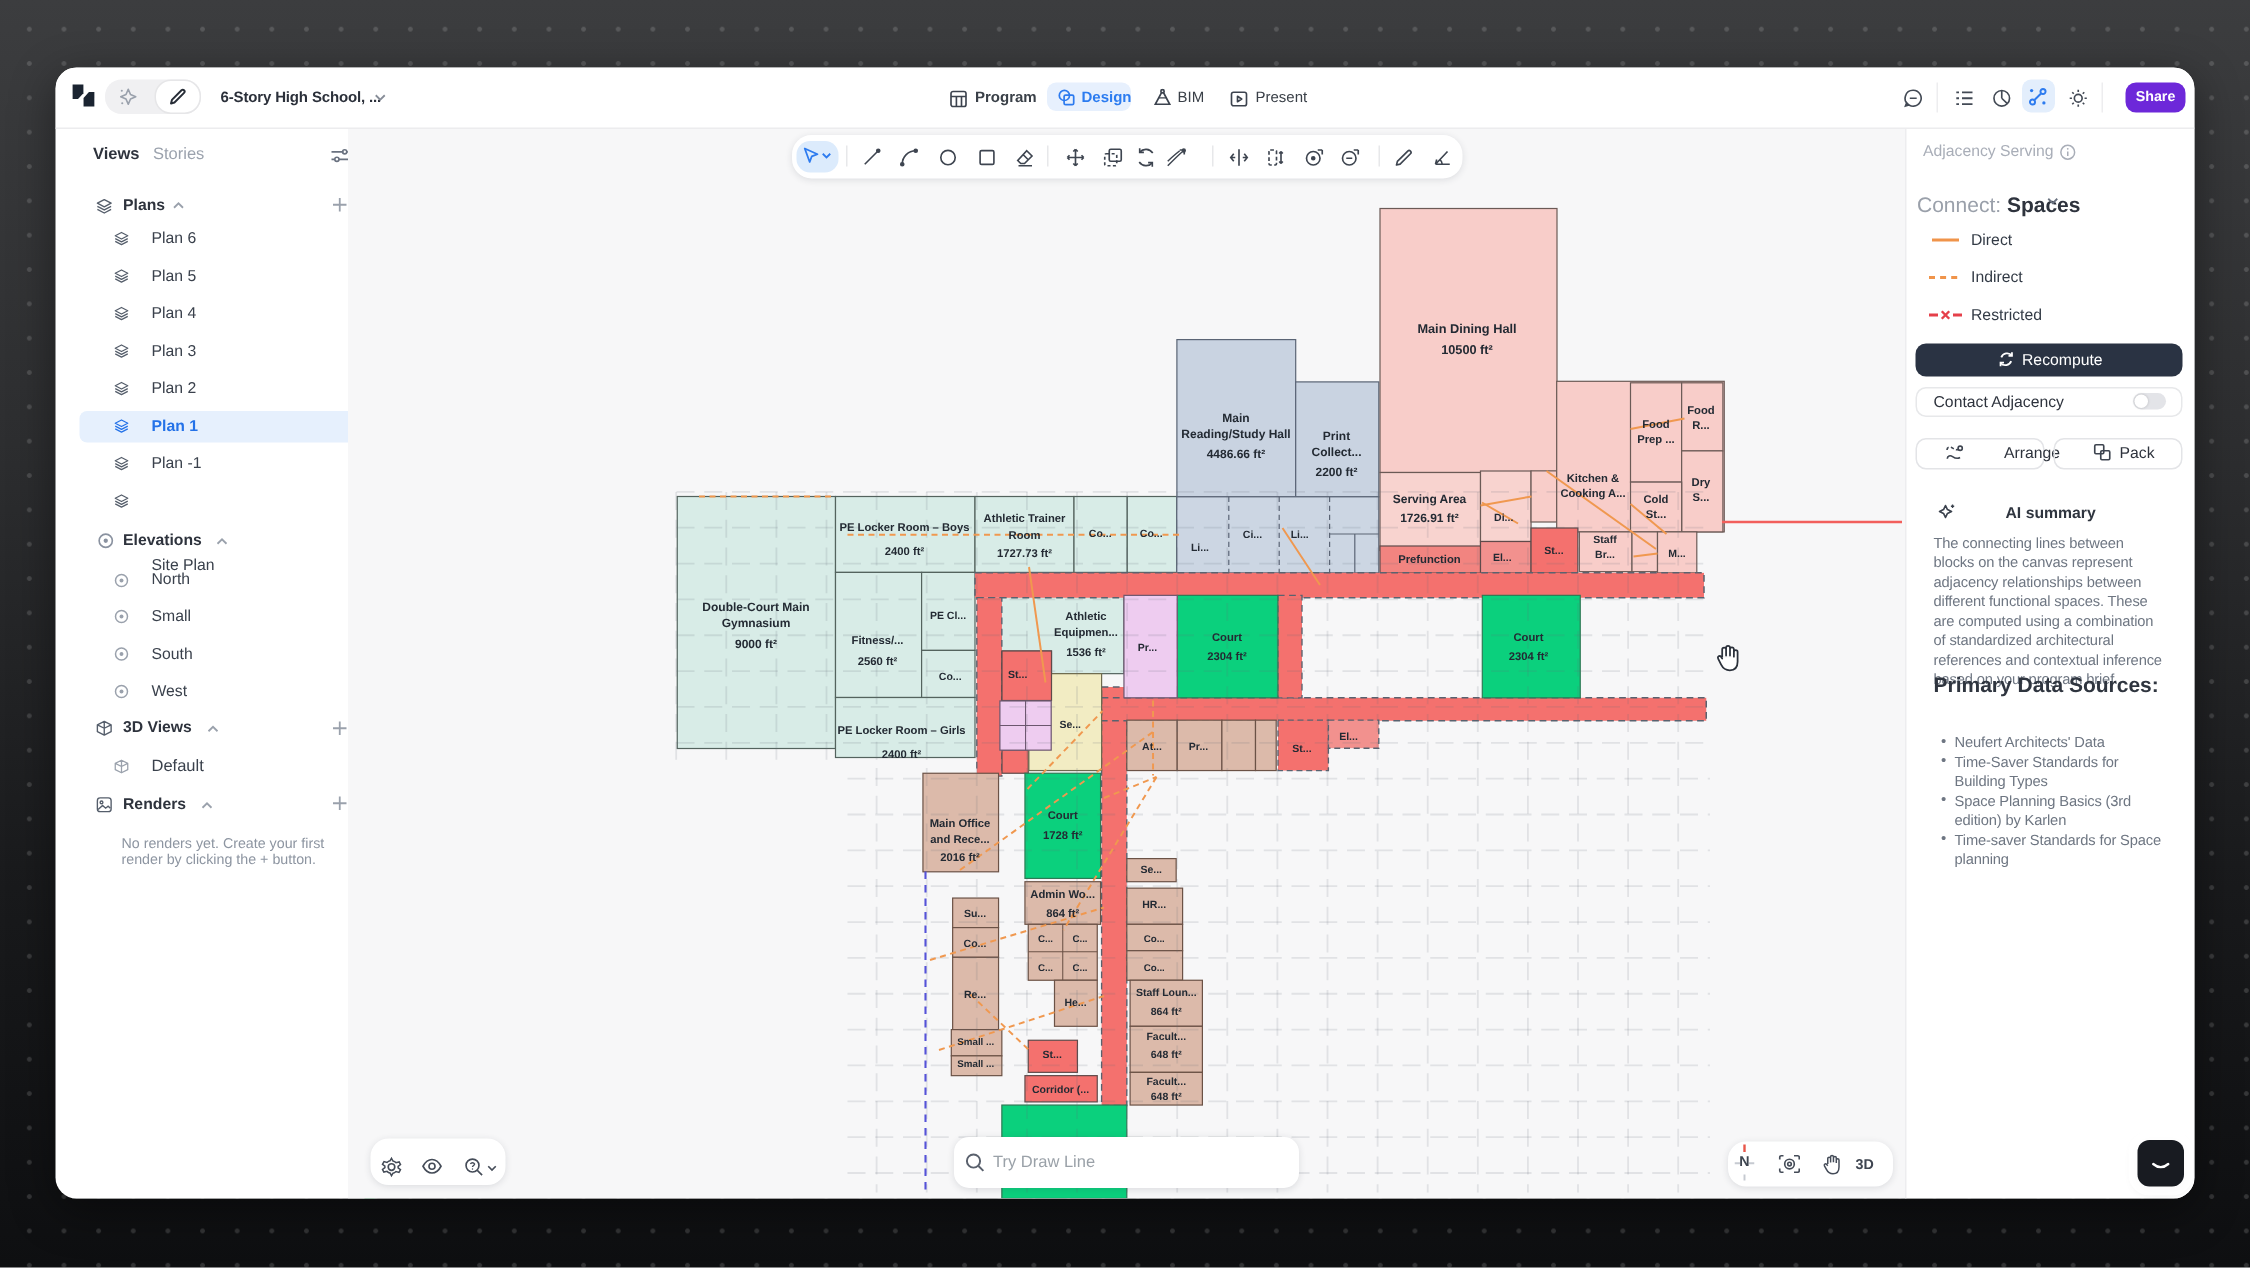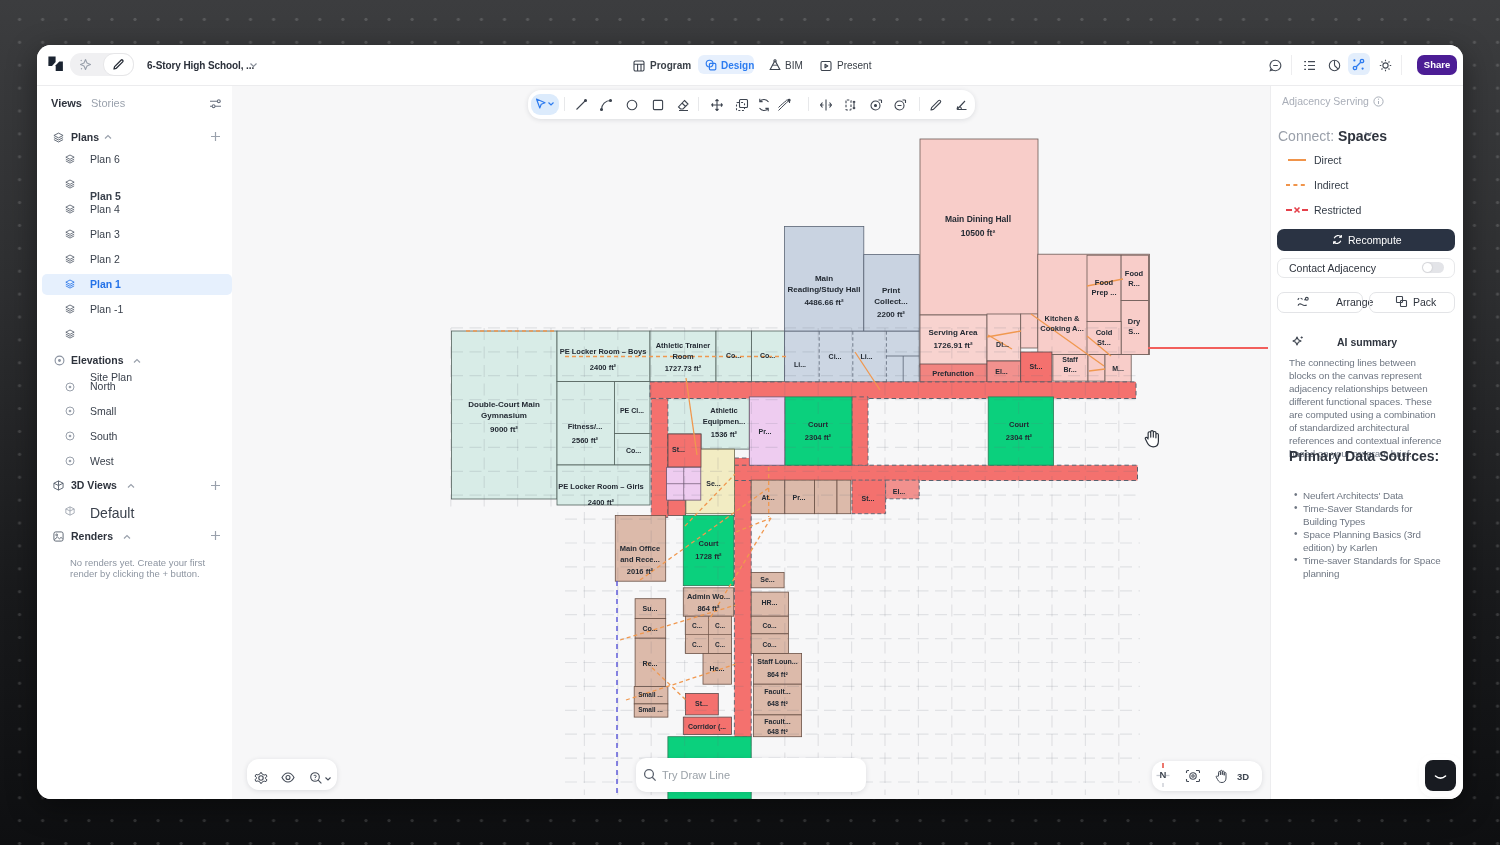--- a/index.html
+++ b/index.html
@@ -3,21 +3,21 @@
 <style>
 html,body{margin:0;padding:0;}
 body{width:1500px;height:845px;overflow:hidden;position:relative;
  font-family:"Liberation Sans",sans-serif;
  background:
   radial-gradient(circle, rgba(255,255,255,0.15) 1.3px, rgba(255,255,255,0) 1.9px) 8px 8px / 23.1px 22.9px,
   linear-gradient(180deg,#3c3d3f 0%,#2d2e30 35%,#191a1c 70%,#0e0f11 100%);}
 .win{position:absolute;left:37px;top:44.5px;width:1425.5px;height:754.5px;background:#fff;border-radius:14px;box-shadow:0 8px 30px rgba(0,0,0,.42);overflow:hidden;}
 .abs{position:absolute;}
 .topbar{position:absolute;left:0;top:0;width:100%;height:40.5px;background:#fff;border-bottom:1px solid #ececee;}
-.sidebar{position:absolute;left:0;top:41.5px;width:195px;height:713px;background:#fff;border-right:7px solid #15803d;}
+.sidebar{position:absolute;left:11px;top:41.5px;width:195px;height:713px;background:#fff;border-right:7px solid #15803d;}
 .canvas{position:absolute;left:195px;top:41.5px;width:1038px;height:713px;background:#f7f7f8;overflow:hidden;}
 .panel{position:absolute;left:1233px;top:41.5px;width:192.5px;height:713px;background:#fff;}
 svg{display:block}
 .toolbar{position:absolute;left:296px;top:4px;width:447px;height:28.5px;background:#fff;border-radius:13px;box-shadow:0 1px 5px rgba(40,44,60,.13);}
 .tb-divider{position:absolute;top:7px;width:1px;height:14px;background:#e7e8ea;}
 .pill{position:absolute;background:#fff;border-radius:12px;box-shadow:0 1px 5px rgba(40,44,60,.13);}
 </style></head><body>
 <div class="win">
     <div class="topbar">
       <svg class="abs" style="left:11px;top:11px" width="16" height="16" viewBox="0 0 16 16">
@@ -78,21 +78,21 @@
         <circle cx="10" cy="3" r="1.7"></circle>
         <path d="M4.3 8.7 L8.7 4.3"></path>
         <circle cx="10.6" cy="10.6" r="1.1" fill="#2d7bef" stroke="none"></circle>
         <circle cx="2.4" cy="2.4" r="1.1" fill="#2d7bef" stroke="none"></circle>
       </svg>
       <svg class="abs" style="left:1342px;top:14px" width="13" height="13" viewBox="0 0 13 13" fill="none" stroke="#434a55" stroke-width="1.1">
         <circle cx="6.5" cy="6.5" r="2.6"></circle>
         <path d="M6.5 0.8 V2.3 M6.5 10.7 V12.2 M0.8 6.5 H2.3 M10.7 6.5 H12.2 M2.5 2.5 L3.5 3.5 M9.5 9.5 L10.5 10.5 M10.5 2.5 L9.5 3.5 M3.5 9.5 L2.5 10.5"></path>
       </svg>
       <div class="abs" style="left:1364px;top:10px;width:1px;height:20px;background:#ededef;"></div>
-      <div class="abs" style="left:1380px;top:10.5px;width:40px;height:20px;background:#4c1d95;border-radius:7px;color:#fff;font-size:9.5px;font-weight:600;text-align:center;line-height:20px;">Share</div>
+      <div class="abs" style="left:1380px;top:10.5px;width:40px;height:20px;background:#6d28d9;border-radius:7px;color:#fff;font-size:9.5px;font-weight:600;text-align:center;line-height:20px;">Share</div>
     </div>
     <div class="sidebar">
       <div class="abs" style="left:14px;top:11px;font-size:11px;font-weight:700;color:#2e333d;">Views</div>
       <div class="abs" style="left:54px;top:11px;font-size:11px;font-weight:500;color:#9ba2ad;">Stories</div>
       <svg class="abs" style="left:172px;top:12px" width="13" height="12" viewBox="0 0 13 12" fill="none" stroke="#6a7280" stroke-width="1.1">
         <path d="M1 3.2 H9 M11.5 3.2 H12 M1 8.2 H3 M6 8.2 H12"></path>
         <circle cx="9.8" cy="3.2" r="1.4"></circle>
         <circle cx="4.6" cy="8.2" r="1.4"></circle>
       </svg>
       <svg class="abs" style="left:16px;top:45.5px" width="11" height="11" viewBox="0 0 12 12" fill="none" stroke="#555e6b" stroke-width="1">
@@ -111,21 +111,21 @@
         <path d="M6 1.2 L11 3.8 L6 6.4 L1 3.8 Z" stroke-linejoin="round"></path>
         <path d="M1 6.1 L6 8.7 L11 6.1" stroke-linejoin="round"></path>
         <path d="M1 8.3 L6 10.9 L11 8.3" stroke-linejoin="round"></path>
       </svg>
       <div class="abs" style="left:53px;top:66.8px;font-size:10.5px;font-weight:500;color:#3a414c;">Plan 6</div>
       <svg class="abs" style="left:28px;top:92.80000000000001px" width="10" height="10" viewBox="0 0 12 12" fill="none" stroke="#555e6b" stroke-width="1">
         <path d="M6 1.2 L11 3.8 L6 6.4 L1 3.8 Z" stroke-linejoin="round"></path>
         <path d="M1 6.1 L6 8.7 L11 6.1" stroke-linejoin="round"></path>
         <path d="M1 8.3 L6 10.9 L11 8.3" stroke-linejoin="round"></path>
       </svg>
-      <div class="abs" style="left:53px;top:91.8px;font-size:10.5px;font-weight:700;color:#3a414c;margin-top:12px;">Plan 5</div>
+      <div class="abs" style="left:53px;top:91.8px;font-size:10.5px;font-weight:400;color:#3a414c;">Plan 5</div>
       <svg class="abs" style="left:28px;top:117.69999999999999px" width="10" height="10" viewBox="0 0 12 12" fill="none" stroke="#555e6b" stroke-width="1">
         <path d="M6 1.2 L11 3.8 L6 6.4 L1 3.8 Z" stroke-linejoin="round"></path>
         <path d="M1 6.1 L6 8.7 L11 6.1" stroke-linejoin="round"></path>
         <path d="M1 8.3 L6 10.9 L11 8.3" stroke-linejoin="round"></path>
       </svg>
       <div class="abs" style="left:53px;top:116.7px;font-size:10.5px;font-weight:500;color:#3a414c;">Plan 4</div>
       <svg class="abs" style="left:28px;top:142.7px" width="10" height="10" viewBox="0 0 12 12" fill="none" stroke="#555e6b" stroke-width="1">
         <path d="M6 1.2 L11 3.8 L6 6.4 L1 3.8 Z" stroke-linejoin="round"></path>
         <path d="M1 6.1 L6 8.7 L11 6.1" stroke-linejoin="round"></path>
         <path d="M1 8.3 L6 10.9 L11 8.3" stroke-linejoin="round"></path>
@@ -190,21 +190,21 @@
       <div class="abs" style="left:34px;top:393.2px;font-size:10.5px;font-weight:700;color:#2e333d;">3D Views</div>
       <svg class="abs" style="left:90px;top:397px" width="8" height="6" viewBox="0 0 8 6" fill="none" stroke="#9aa1ac" stroke-width="1.2">
         <path d="M1 4.5 L4 1.5 L7 4.5"></path>
       </svg>
       <svg class="abs" style="left:173px;top:394px" width="11" height="11" viewBox="0 0 11 11" stroke="#9aa1ac" stroke-width="1.2">
         <path d="M5.5 1 V10 M1 5.5 H10"></path>
       </svg>
       <svg class="abs" style="left:28px;top:420.3px" width="10" height="10" viewBox="0 0 12 12" fill="none" stroke="#9aa1ac" stroke-width="1">
         <path d="M6 1 L11 3.5 V8.5 L6 11 L1 8.5 V3.5 Z M6 1 V6 M6 6 L11 3.5 M6 6 L1 3.5 M6 11 V6" stroke-linejoin="round"></path>
       </svg>
-      <div class="abs" style="left:53px;top:418.8px;font-size:14px;font-weight:500;color:#3a414c;">Default</div>
+      <div class="abs" style="left:53px;top:418.8px;font-size:11px;font-weight:500;color:#3a414c;">Default</div>
       <svg class="abs" style="left:16px;top:444.6px" width="11" height="11" viewBox="0 0 12 12" fill="none" stroke="#555e6b" stroke-width="1">
         <rect x="1" y="1" width="10" height="10" rx="2"></rect>
         <circle cx="4" cy="4.3" r="1"></circle>
         <path d="M1.5 9.5 L4.8 6.5 L7 8.5 L8.8 7 L10.5 8.6"></path>
       </svg>
       <div class="abs" style="left:34px;top:443.6px;font-size:10.5px;font-weight:700;color:#2e333d;">Renders</div>
       <svg class="abs" style="left:86px;top:447.5px" width="8" height="6" viewBox="0 0 8 6" fill="none" stroke="#9aa1ac" stroke-width="1.2">
         <path d="M1 4.5 L4 1.5 L7 4.5"></path>
       </svg>
       <svg class="abs" style="left:173px;top:444px" width="11" height="11" viewBox="0 0 11 11" stroke="#9aa1ac" stroke-width="1.2">

